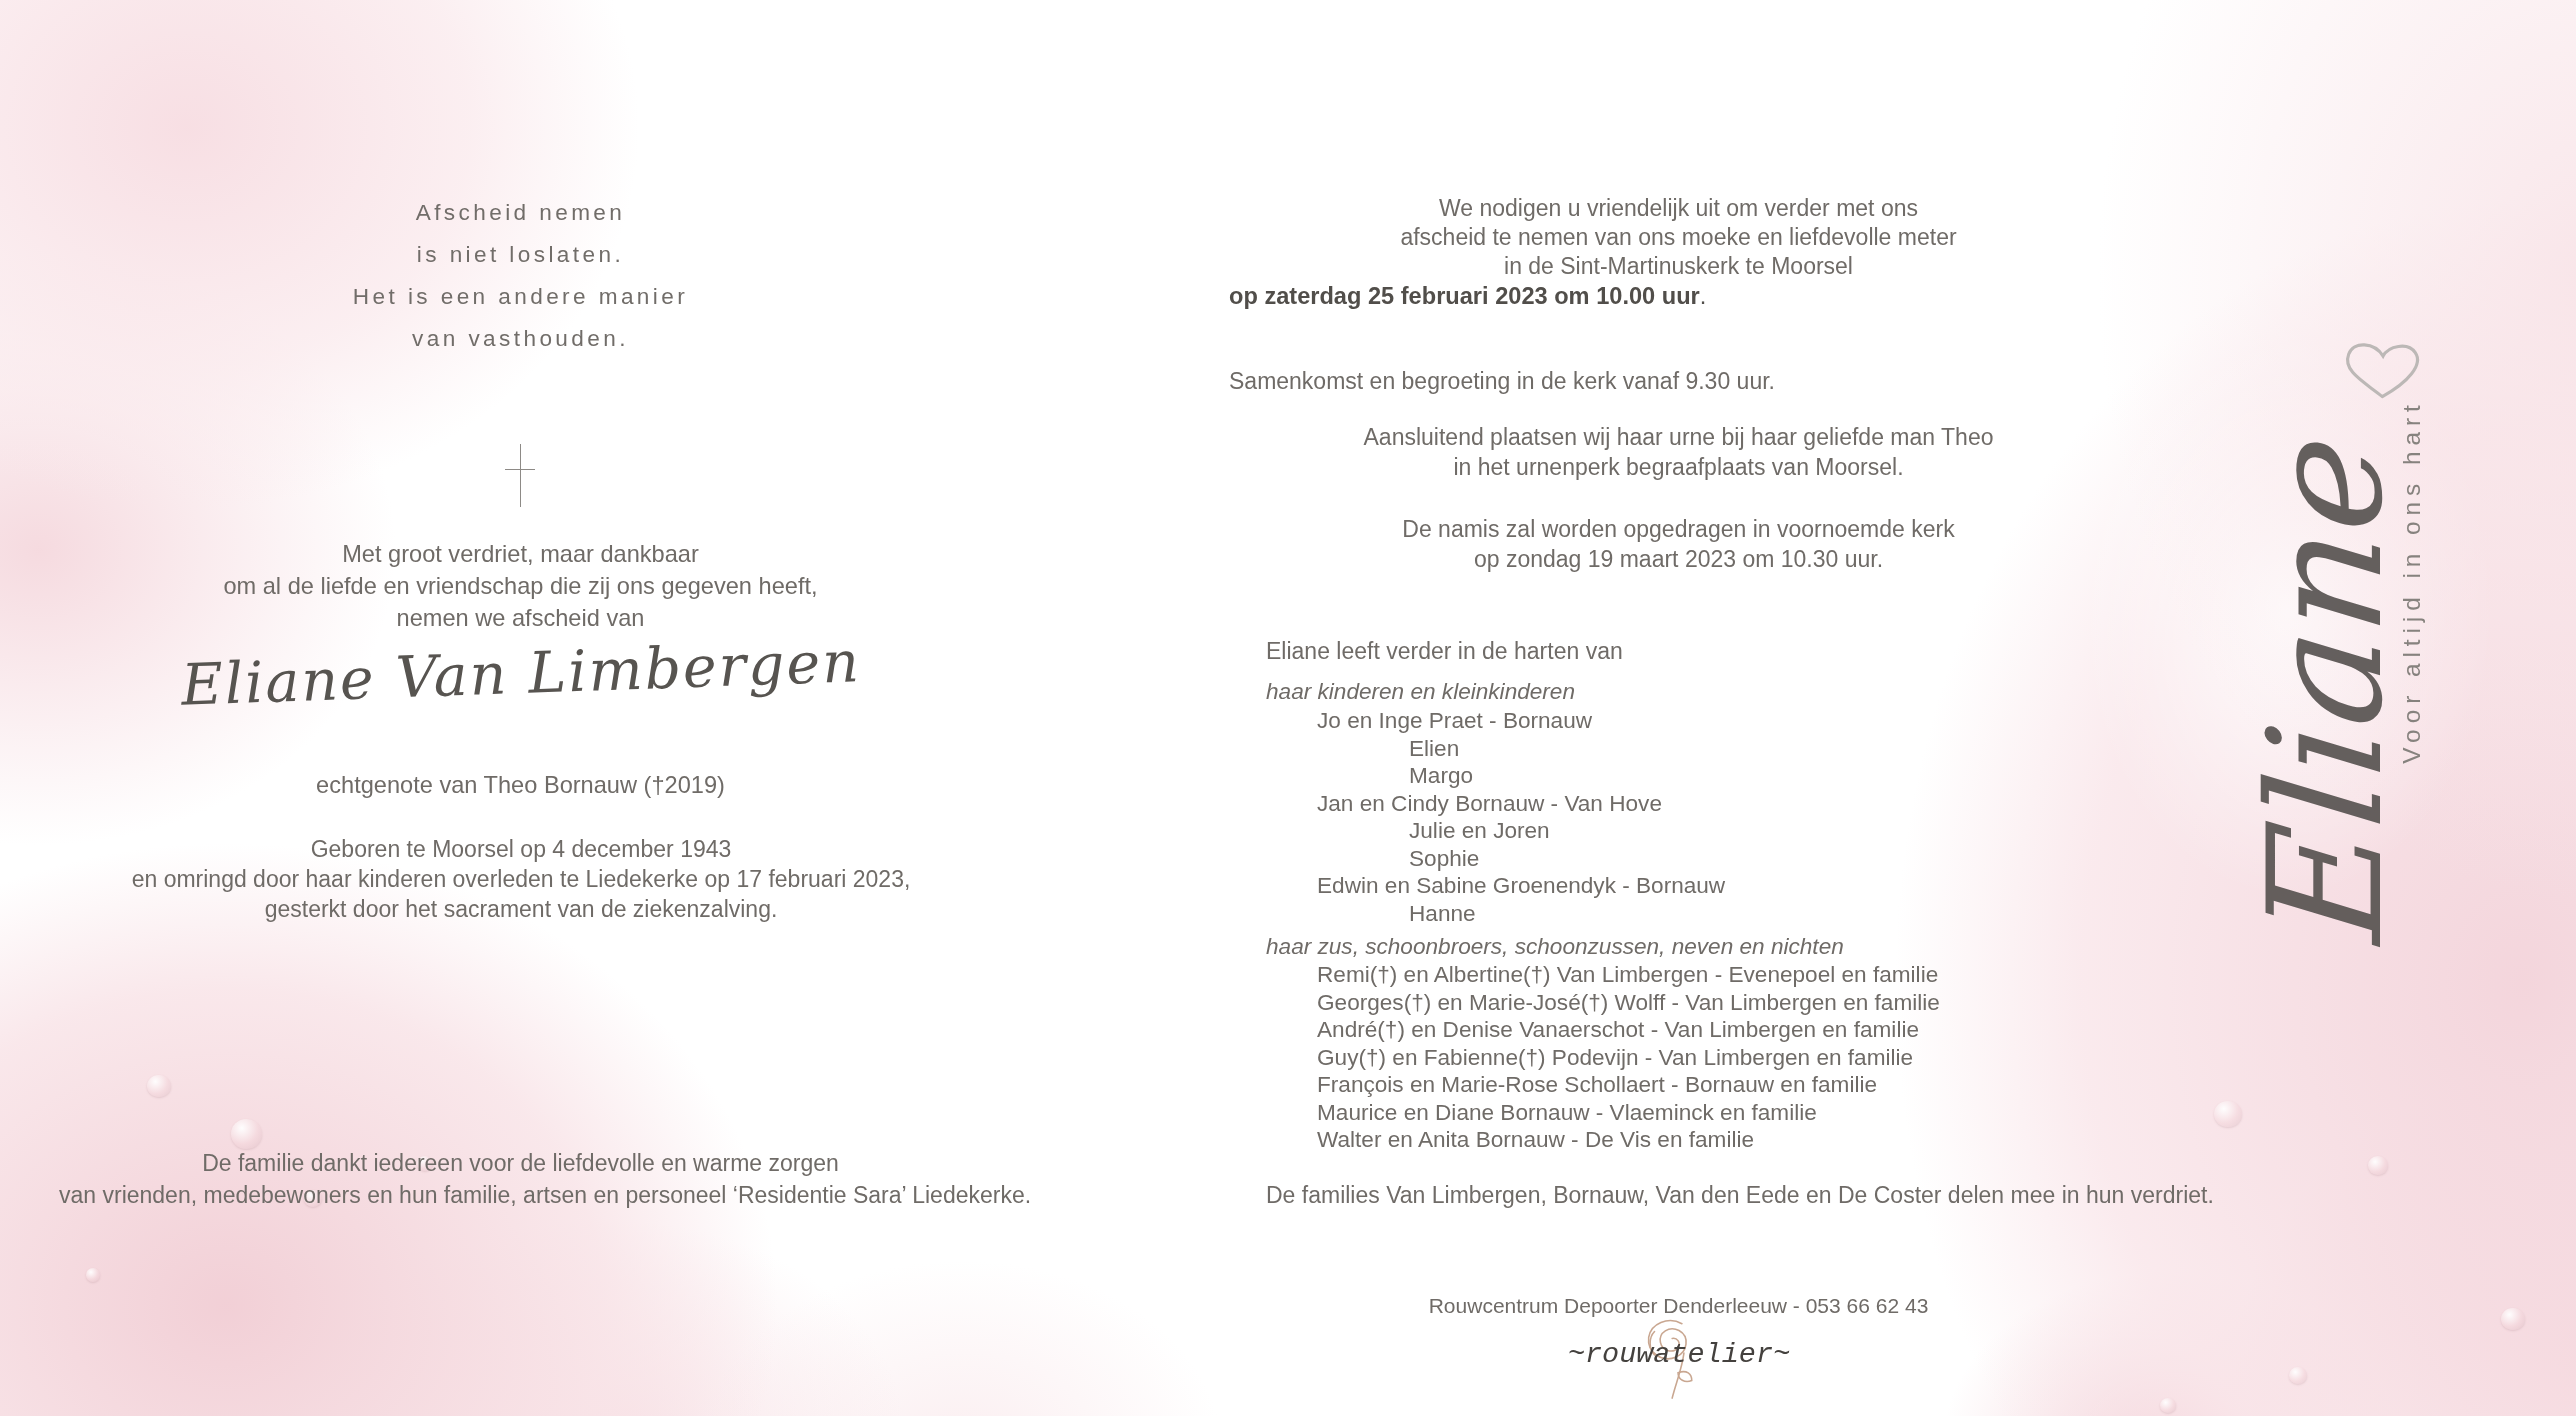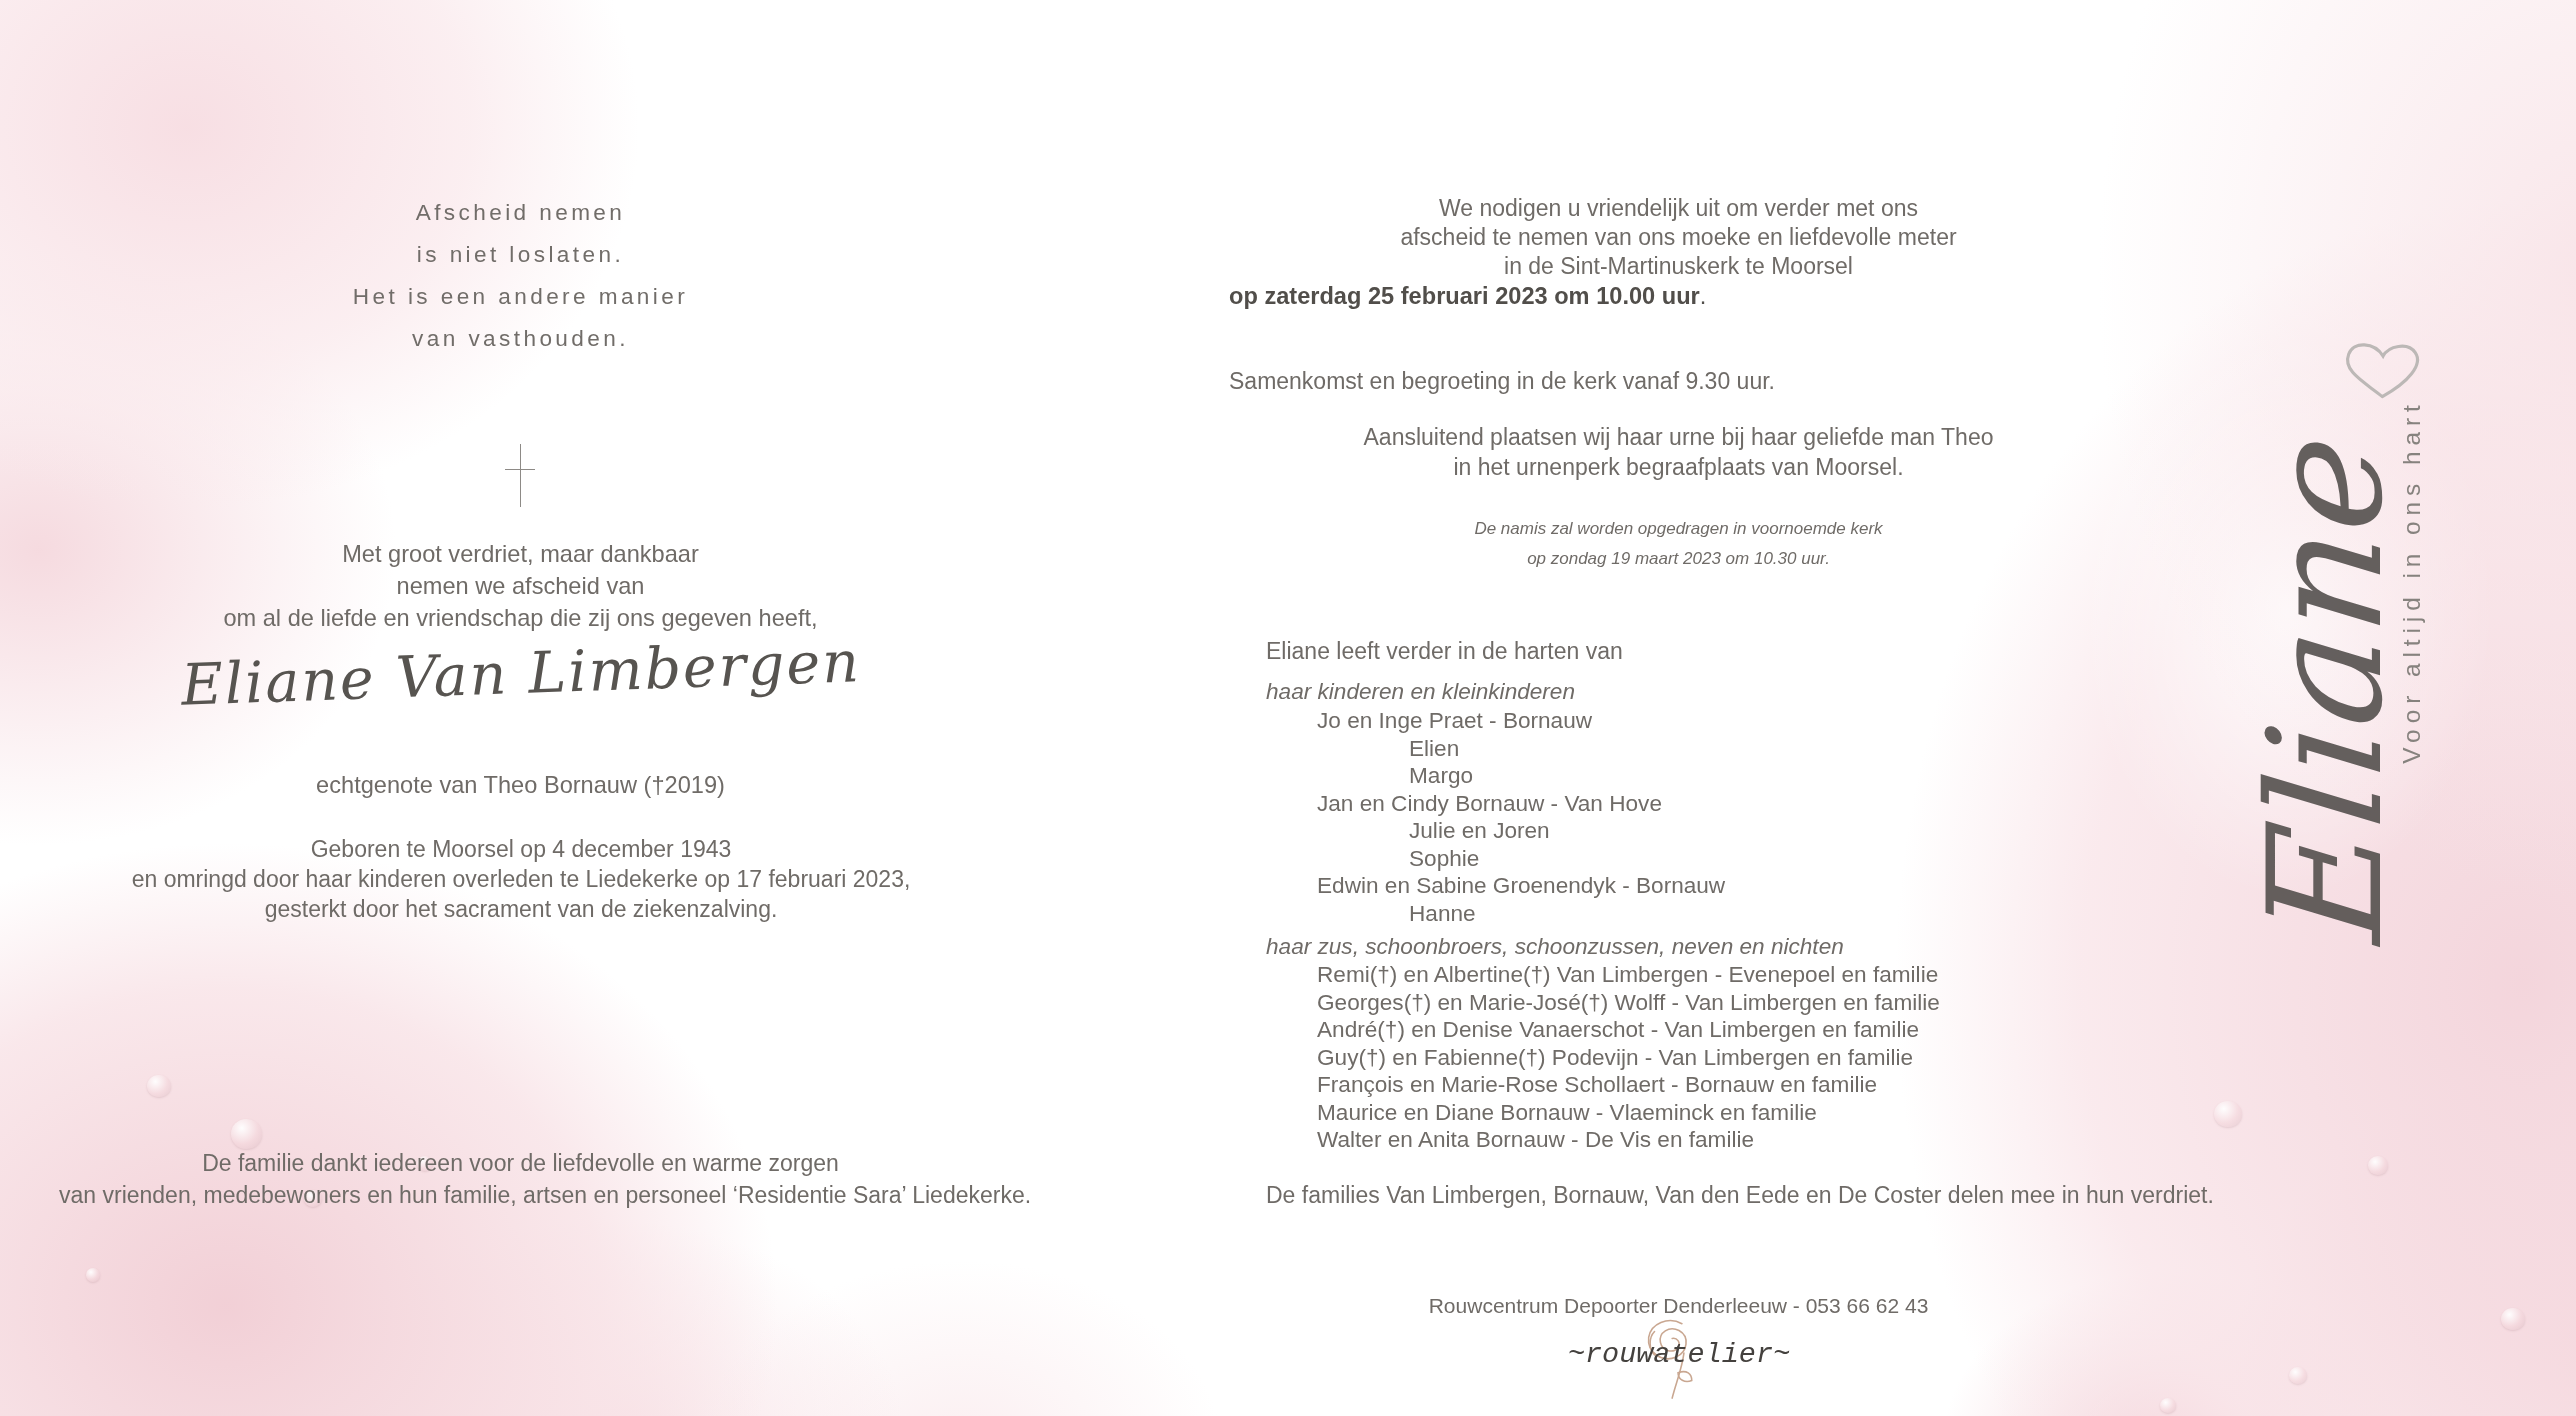--- a/index.html
+++ b/index.html
@@ -53,21 +53,21 @@
   
   .invite{position:absolute;left:1229px;top:194px;width:899px;text-align:center;
     font-size:23px;line-height:29px;color:#6f6b67;}
   .date-line{position:absolute;left:1229px;top:283px;width:899px;
     font-size:23.6px;color:#514e4a;}
   .date-line strong{font-weight:bold;}
   .gather{position:absolute;left:1229px;top:346px;width:899px;font-size:23px;color:#6f6b67;margin-top:22px;}
   .urn{position:absolute;left:1229px;top:422px;width:899px;text-align:center;
     font-size:23px;line-height:30px;color:#6f6b67;}
   .mass{position:absolute;left:1229px;top:514px;width:899px;text-align:center;
-    font-size:17px;line-height:30px;color:#6f6b67;font-style:italic;}
+    font-size:23px;line-height:30px;color:#6f6b67;}
 
   .remember{position:absolute;left:1266px;top:638px;font-size:23px;color:#6f6b67;}
   .fam-heading{position:absolute;left:1266px;font-size:22.6px;font-style:italic;color:#6f6b67;}
   .fam-rows{position:absolute;left:1236px;font-size:22.6px;line-height:27.5px;color:#6f6b67;}
   .fh1{top:679px;} .fr1{top:707px;}
   .fh2{top:934px;} .fr2{top:961px;}
   .indent-1{margin-left:81px;}
   .indent-2{margin-left:173px;}
   .families-line{position:absolute;left:1266px;top:1182px;font-size:23px;color:#6f6b67;}
 
@@ -115,22 +115,22 @@
         <div class="textline">van vasthouden.</div>
       </div>
 
     <div class="cross">
       <span class="v"></span>
       <span class="h"></span>
     </div>
 
     <div class="intro">
         <div class="textline">Met groot verdriet, maar dankbaar</div>
+        <div class="textline">om al de liefde en vriendschap die zij ons gegeven heeft,</div>
         <div class="textline">nemen we afscheid van</div>
-        <div class="textline">om al de liefde en vriendschap die zij ons gegeven heeft,</div>
       </div>
 
     <div class="name-script">Eliane Van Limbergen</div>
 
     <div class="spouse">echtgenote van Theo Bornauw (†2019)</div>
 
     <div class="life">
         <div class="textline">Geboren te Moorsel op 4 december 1943</div>
         <div class="textline">en omringd door haar kinderen overleden te Liedekerke op 17 februari 2023,</div>
         <div class="textline">gesterkt door het sacrament van de ziekenzalving.</div>

